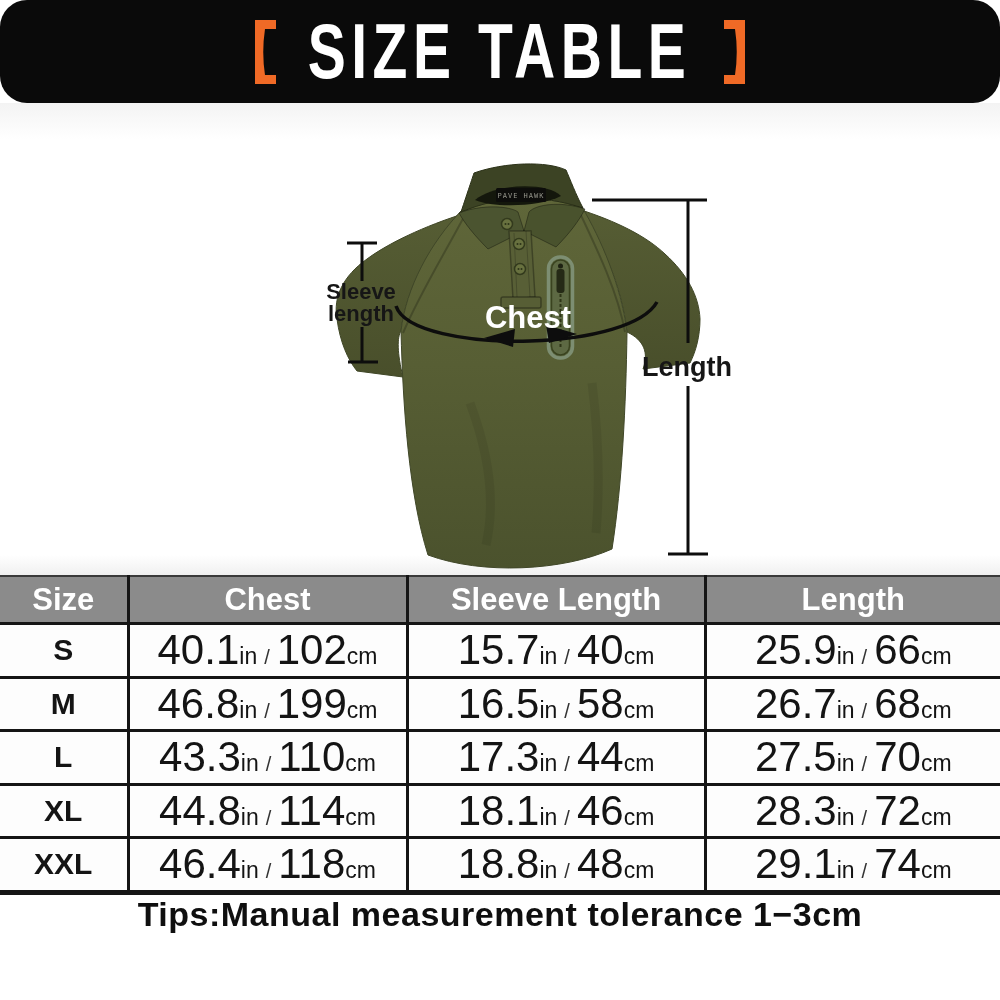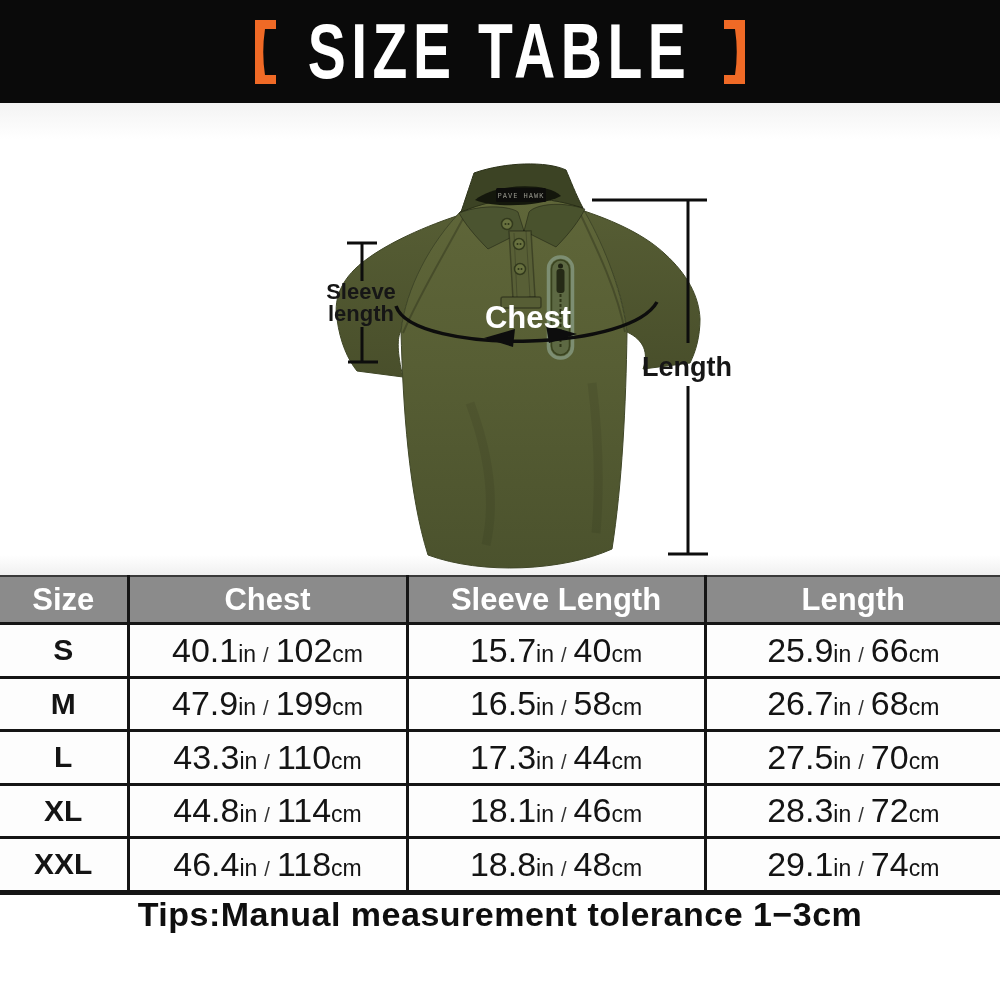--- a/index.html
+++ b/index.html
@@ -4,21 +4,21 @@
 <style>
   html,body{margin:0;padding:0;}
   body{
     width:1000px;height:1000px;overflow:hidden;background:#ffffff;
     font-family:"Liberation Sans","DejaVu Sans",sans-serif;
     -webkit-font-smoothing:antialiased;
   }
   
   .banner{
     height:103px;background:#0a0a0a;
-    display:flex;align-items:center;justify-content:center;gap:15px;
+    display:flex;align-items:center;justify-content:center;gap:15px;border-radius:27px;
   }
   .banner-title{
     color:#ffffff;font-size:62px;font-weight:800;letter-spacing:6px;
     transform:scale(0.92,1.25);display:inline-block;white-space:nowrap;
   }
   .bracket{display:block;}
   
   .photo{
     height:472px;position:relative;
     background:linear-gradient(#f3f3f3 0px,#ffffff 36px,#ffffff 452px,#ededed 476px,#ededed 514px);
@@ -37,21 +37,21 @@
     height:43px;border:3px solid #151515;border-top:none;text-align:center;margin-top:44px;
   }
   .size-table td{
     height:48.5px;border:3px solid #151515;text-align:center;vertical-align:middle;
     background:#fdfdfd;color:#141414;white-space:nowrap;
   }
   .size-table th:first-child,.size-table td:first-child{border-left:none;}
   .size-table th:last-child,.size-table td:last-child{border-right:none;}
   .size-table tbody tr:last-child td{border-bottom:5px solid #151515;}
   td.size-cell{font-size:30px;font-weight:700;}
-  .n{font-size:34px;font-weight:400;}
+  .n{font-size:42px;font-weight:400;}
   .u{font-size:23px;font-weight:400;}
   .sep{font-size:20px;font-weight:400;margin:0 7px;color:#333;}
   
   .tips{
     margin-top:0;text-align:center;font-size:34px;font-weight:700;
     color:#0f0f0f;letter-spacing:0.5px;
   }
 </style>
 </head>
 <body>
@@ -166,21 +166,21 @@
   </thead>
   <tbody id="table-body">
       <tr>
         <td class="size-cell">S</td>
         <td><span class="n">40.1</span><span class="u">in</span><span class="sep">/</span><span class="n">102</span><span class="u">cm</span></td>
         <td><span class="n">15.7</span><span class="u">in</span><span class="sep">/</span><span class="n">40</span><span class="u">cm</span></td>
         <td><span class="n">25.9</span><span class="u">in</span><span class="sep">/</span><span class="n">66</span><span class="u">cm</span></td>
       </tr>
       <tr>
         <td class="size-cell">M</td>
-        <td><span class="n">47.9</span><span class="u">in</span><span class="sep">/</span><span class="n">199</span><span class="u">cm</span></td>
+        <td><span class="n">46.8</span><span class="u">in</span><span class="sep">/</span><span class="n">199</span><span class="u">cm</span></td>
         <td><span class="n">16.5</span><span class="u">in</span><span class="sep">/</span><span class="n">58</span><span class="u">cm</span></td>
         <td><span class="n">26.7</span><span class="u">in</span><span class="sep">/</span><span class="n">68</span><span class="u">cm</span></td>
       </tr>
       <tr>
         <td class="size-cell">L</td>
         <td><span class="n">43.3</span><span class="u">in</span><span class="sep">/</span><span class="n">110</span><span class="u">cm</span></td>
         <td><span class="n">17.3</span><span class="u">in</span><span class="sep">/</span><span class="n">44</span><span class="u">cm</span></td>
         <td><span class="n">27.5</span><span class="u">in</span><span class="sep">/</span><span class="n">70</span><span class="u">cm</span></td>
       </tr>
       <tr>

